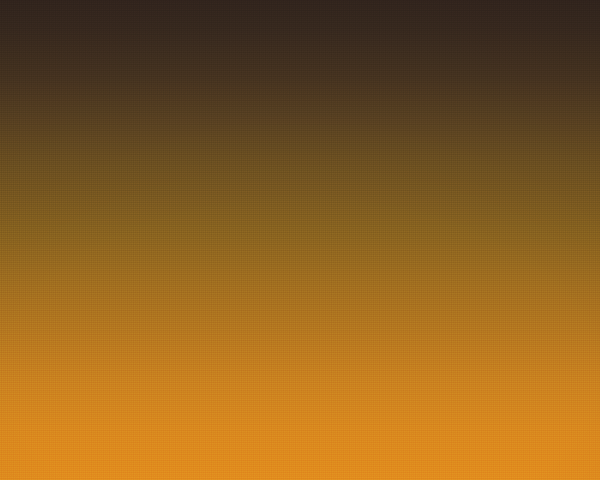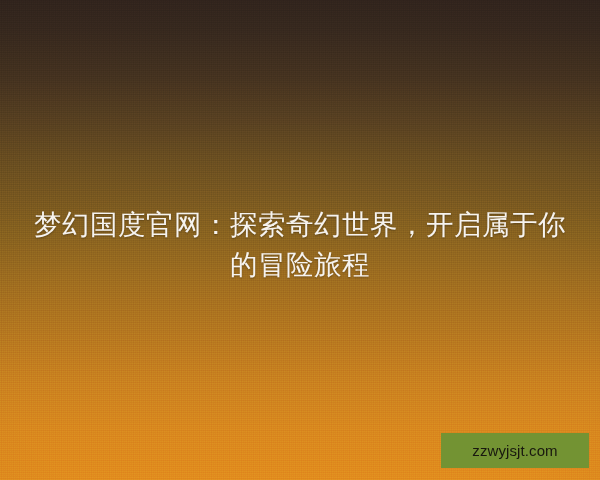--- a/index.html
+++ b/index.html
@@ -108,21 +108,15 @@
   }
 </style>
 </head>
 <body>
 
 <div id="banner">
 
   <div id="noise-layer"></div>
   <div id="vignette-layer"></div>
 
-  <div id="title-block">
-    <h1 id="title-text">梦幻国度官网：探索奇幻世界，开启属于你的冒险旅程</h1>
-  </div>
 
-  <div id="watermark-badge">
-    <span id="watermark-text">zzwyjsjt.com</span>
-  </div>
 
 </div>
 
 </body></html>

